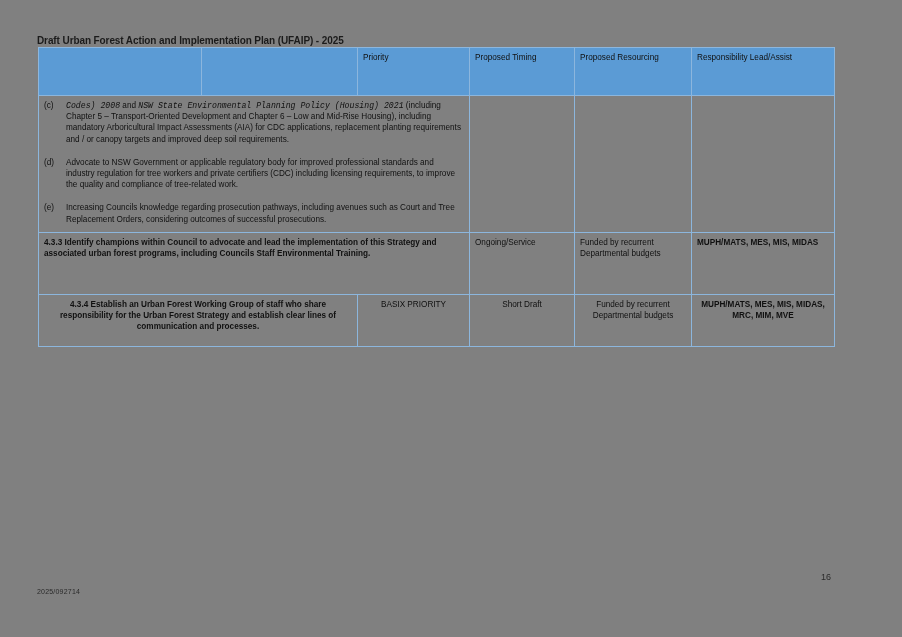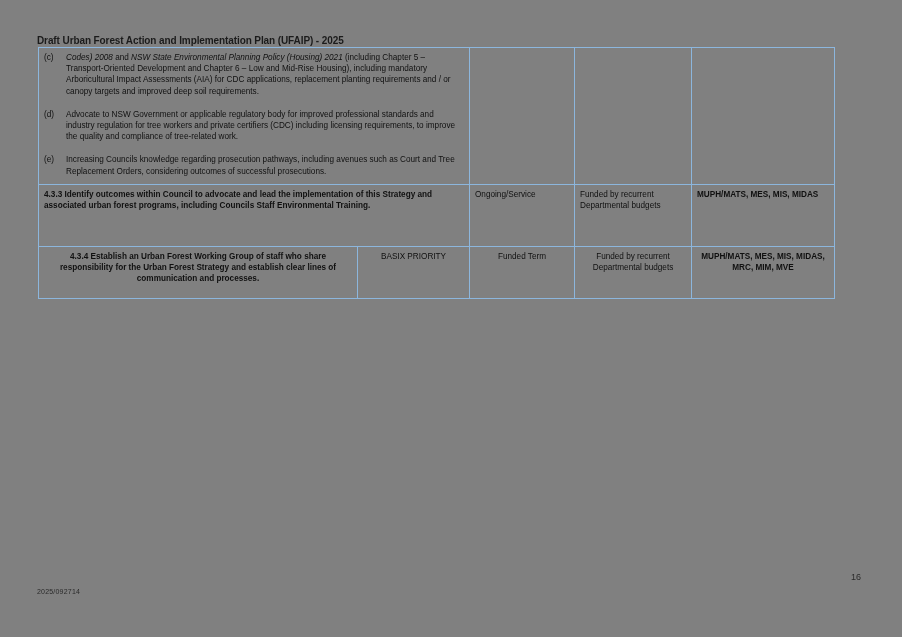--- a/index.html
+++ b/index.html
@@ -82,41 +82,41 @@
     margin-bottom: 12px;
   }
   .narr-item:last-child { margin-bottom: 2px; }
   .narr-label {
     flex: 0 0 auto;
     width: 16px;
   }
   .narr-body {
     flex: 1 1 auto;
   }
-  .it { font-style: italic; }
+  .it { font-style: italic; font-family: Liberation Mono, monospace; }
 
   .action-text { padding-left: 6px; }
   .bold-cell { font-weight: bold; }
 
   .tall-a { height: 38px; }
   .tall-b { height: 62px; }
   .tall-c { height: 52px; text-align: center; }
 
   
   #footer-left {
     position: absolute;
     left: 37px;
     top: 588px;
     font-size: 7px;
     color: #2a2a2a;
     letter-spacing: 0.2px;
   }
   #page-number {
     position: absolute;
-    left: 851px;
+    left: 821px;
     top: 572px;
     font-size: 9px;
     color: #2b2b2b;
   }
 </style>
 </head>
 <body>
 
 <div id="page">
 
@@ -126,20 +126,28 @@
     <colgroup>
       <col class="c1">
         <col class="c2">
         <col class="c3">
       <col class="c4">
         <col class="c5">
         <col class="c6">
     </colgroup>
 
     <tbody>
+        <tr class="hdr">
+      <td></td>
+      <td></td>
+      <td>Priority</td>
+      <td>Proposed Timing</td>
+      <td>Proposed Resourcing</td>
+      <td>Responsibility Lead/Assist</td>
+    </tr>
 
     <tr>
       <td class="narrative" colspan="3" id="narrative-cell">
             <div class="narr-item">
               <div class="narr-label">(c)</div>
               <div class="narr-body"><span class="it">Codes) 2008</span><span> and </span><span class="it">NSW State Environmental Planning Policy (Housing) 2021</span><span> (including Chapter 5 – Transport-Oriented Development and Chapter 6 – Low and Mid-Rise Housing), including mandatory Arboricultural Impact Assessments (AIA) for CDC applications, replacement planting requirements and / or canopy targets and improved deep soil requirements.</span></div>
             </div>
             <div class="narr-item">
               <div class="narr-label">(d)</div>
               <div class="narr-body"><span>Advocate to NSW Government or applicable regulatory body for improved professional standards and industry regulation for tree workers and private certifiers (CDC) including licensing requirements, to improve the quality and compliance of tree-related work.</span></div>
@@ -149,30 +157,30 @@
               <div class="narr-body"><span>Increasing Councils knowledge regarding prosecution pathways, including avenues such as Court and Tree Replacement Orders, considering outcomes of successful prosecutions.</span></div>
             </div>
           </td>
       <td></td>
       <td></td>
       <td></td>
     </tr>
 
 
     <tr class="tall-b">
-      <td class="action-text bold-cell" colspan="3">4.3.3 Identify outcomes within Council to advocate and lead the implementation of this Strategy and associated urban forest programs, including Councils Staff Environmental Training.</td>
+      <td class="action-text bold-cell" colspan="3">4.3.3 Identify champions within Council to advocate and lead the implementation of this Strategy and associated urban forest programs, including Councils Staff Environmental Training.</td>
       <td>Ongoing/Service</td>
       <td>Funded by recurrent Departmental budgets</td>
       <td class="bold-cell">MUPH/MATS, MES, MIS, MIDAS</td>
     </tr>
 
     <tr class="tall-c">
       <td class="action-text bold-cell" colspan="2">4.3.4 Establish an Urban Forest Working Group of staff who share responsibility for the Urban Forest Strategy and establish clear lines of communication and processes.</td>
       <td>BASIX PRIORITY</td>
-      <td>Funded Term</td>
+      <td>Short Draft</td>
       <td>Funded by recurrent Departmental budgets</td>
       <td class="bold-cell">MUPH/MATS, MES, MIS, MIDAS, MRC, MIM, MVE</td>
     </tr>
   </tbody>
     </table>
 
   <div id="footer-left">2025/092714</div>
 
   <div id="page-number">16</div>
 </div>

